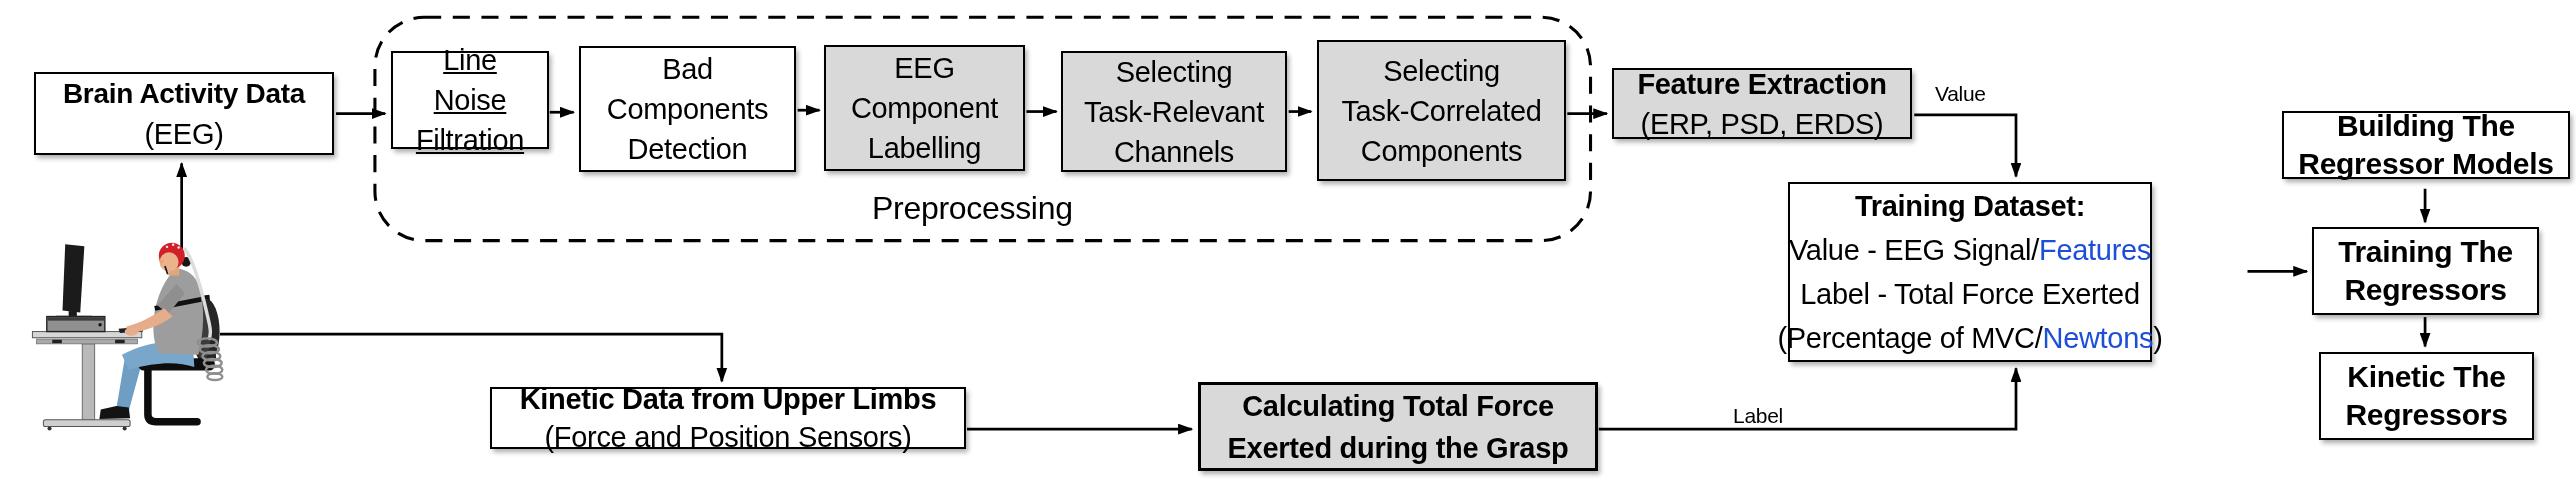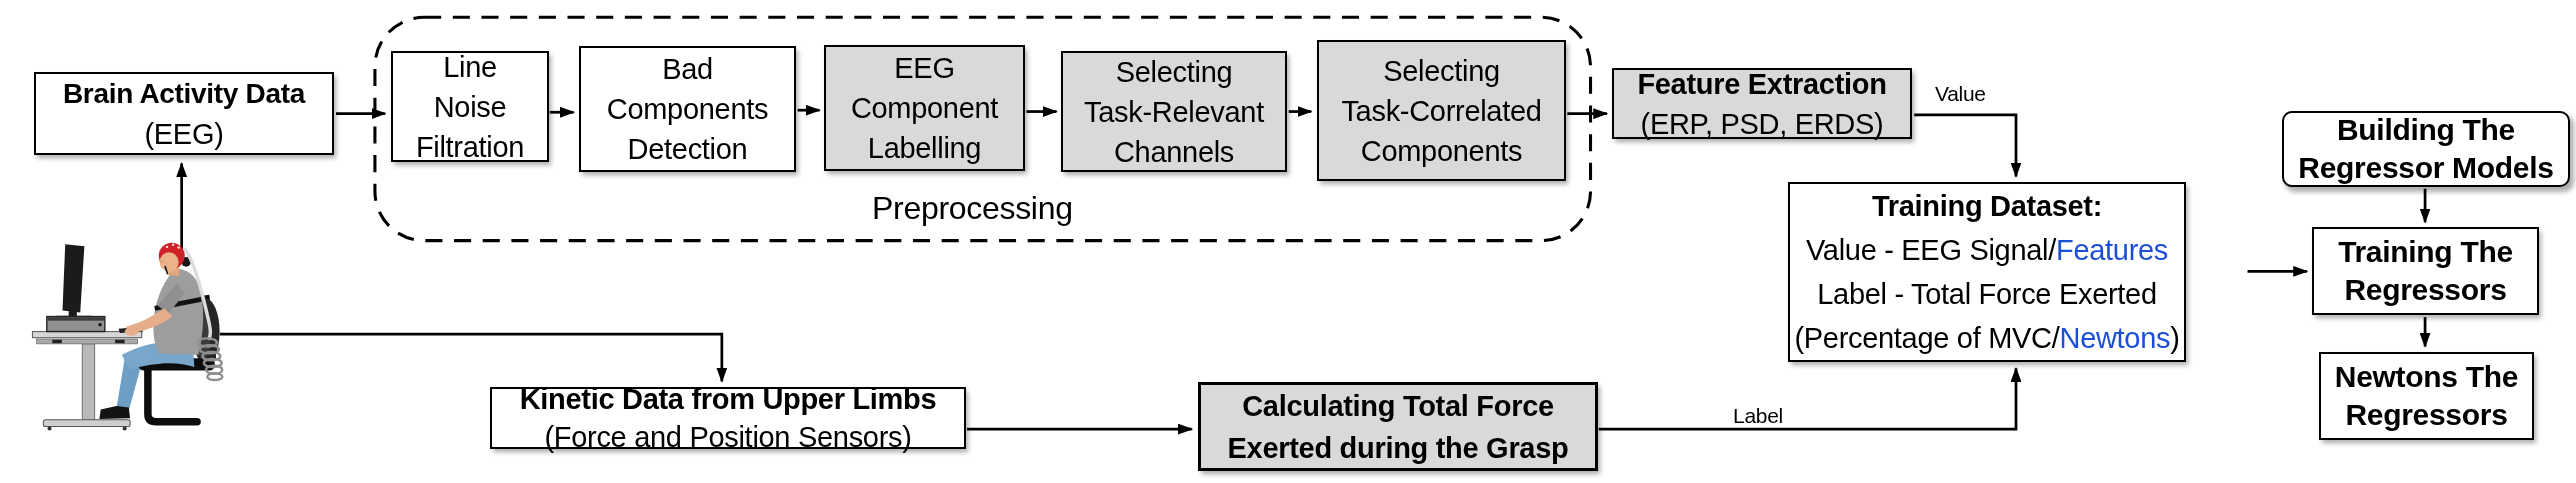--- a/index.html
+++ b/index.html
@@ -57,21 +57,21 @@
       <path d="M 1416 628 H 1745" marker-end="url(#ah)"></path>
       <path d="M 2341 628 H 2952 V 539" marker-end="url(#ah)"></path>
     </g>
   </svg>
 
   <div class="box brain" style="left:34px;top:72px;width:300px;height:83px;">
     <div class="ln b">Brain Activity Data</div>
     <div class="ln" style="font-size:29px;">(EEG)</div>
   </div>
 
-  <div class="box t42" style="left:391px;top:51px;width:158px;height:111px;">
+  <div class="box t42" style="left:391px;top:51px;width:158px;height:98px;text-decoration:underline;">
     <div class="ln">Line</div>
     <div class="ln">Noise</div>
     <div class="ln">Filtration</div>
   </div>
 
   <div class="box t42" style="left:579px;top:46px;width:217px;height:126px;">
     <div class="ln">Bad</div>
     <div class="ln">Components</div>
     <div class="ln">Detection</div>
   </div>
@@ -92,39 +92,39 @@
     <div class="ln">Selecting</div>
     <div class="ln">Task-Correlated</div>
     <div class="ln">Components</div>
   </div>
 
   <div class="box t42 gray" style="left:1612px;top:68px;width:300px;height:71px;">
     <div class="ln b">Feature Extraction</div>
     <div class="ln">(ERP, PSD, ERDS)</div>
   </div>
 
-  <div class="box tds" style="left:1788px;top:182px;width:398px;height:180px;">
+  <div class="box tds" style="left:1788px;top:182px;width:364px;height:180px;">
     <div class="ln b">Training Dataset:</div>
     <div class="ln"><span>Value - EEG Signal/</span><span class="red">Features</span></div>
     <div class="ln">Label - Total Force Exerted</div>
     <div class="ln"><span>(Percentage of MVC/</span><span class="red">Newtons</span><span>)</span></div>
   </div>
 
-  <div class="box trb" style="left:2282px;top:111px;width:288px;height:76px;border-radius:10px;">
+  <div class="box trb" style="left:2282px;top:111px;width:288px;height:68px;">
     <div class="ln b">Building The</div>
     <div class="ln b">Regressor Models</div>
   </div>
 
   <div class="box trb" style="left:2312px;top:227px;width:227px;height:88px;">
     <div class="ln b">Training The</div>
     <div class="ln b">Regressors</div>
   </div>
 
   <div class="box trb" style="left:2319px;top:352px;width:215px;height:88px;">
-    <div class="ln b">Newtons The</div>
+    <div class="ln b">Kinetic The</div>
     <div class="ln b">Regressors</div>
   </div>
 
   <div class="box kin" style="left:490px;top:387px;width:476px;height:62px;">
     <div class="ln b">Kinetic Data from Upper Limbs</div>
     <div class="ln">(Force and Position Sensors)</div>
   </div>
 
   <div class="box t43 gray" style="left:1198px;top:382px;width:400px;height:89px;border-width:3.4px;">
     <div class="ln b">Calculating Total Force</div>

